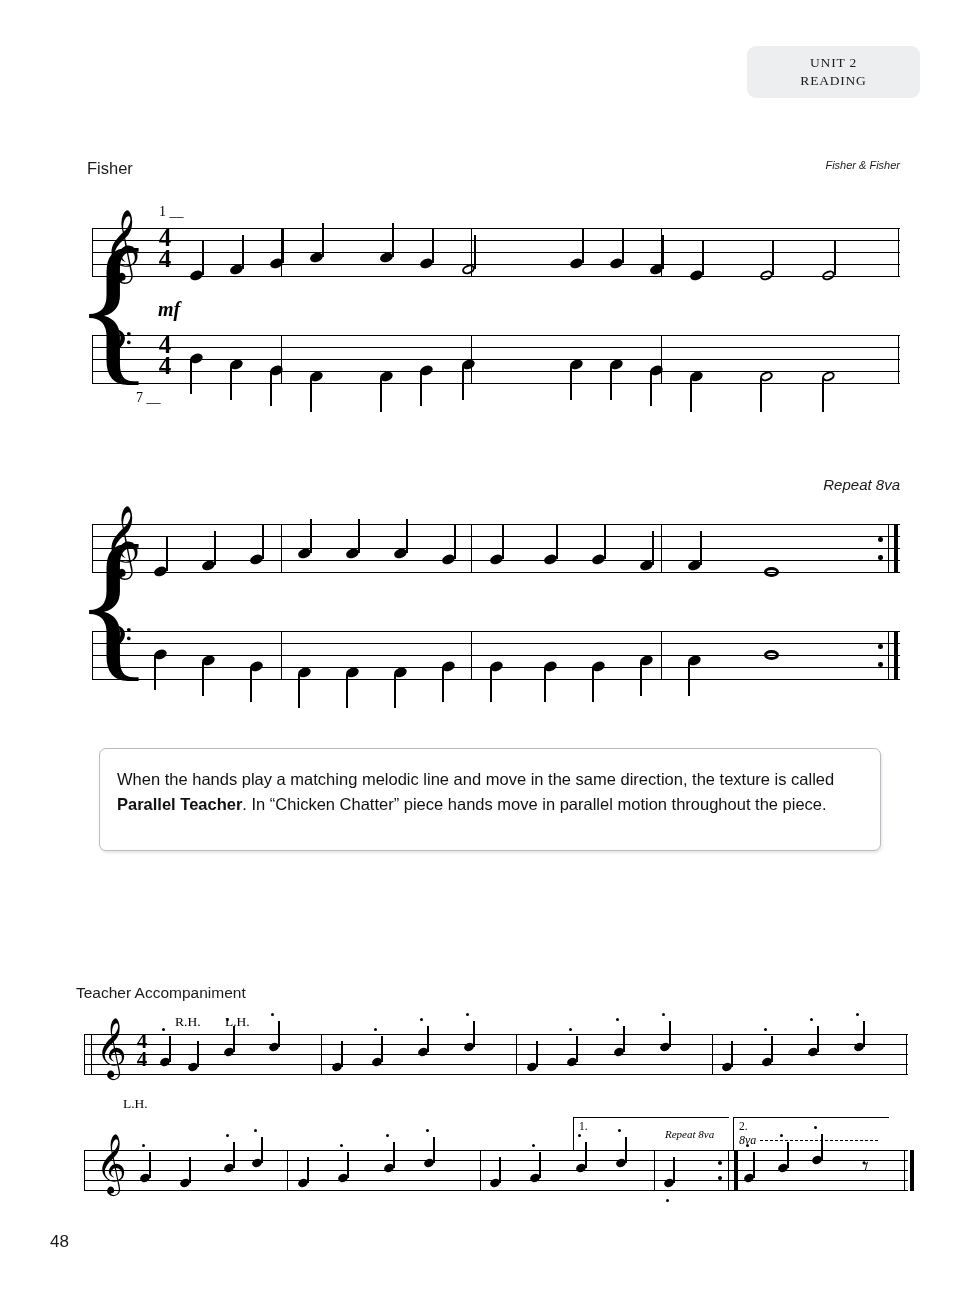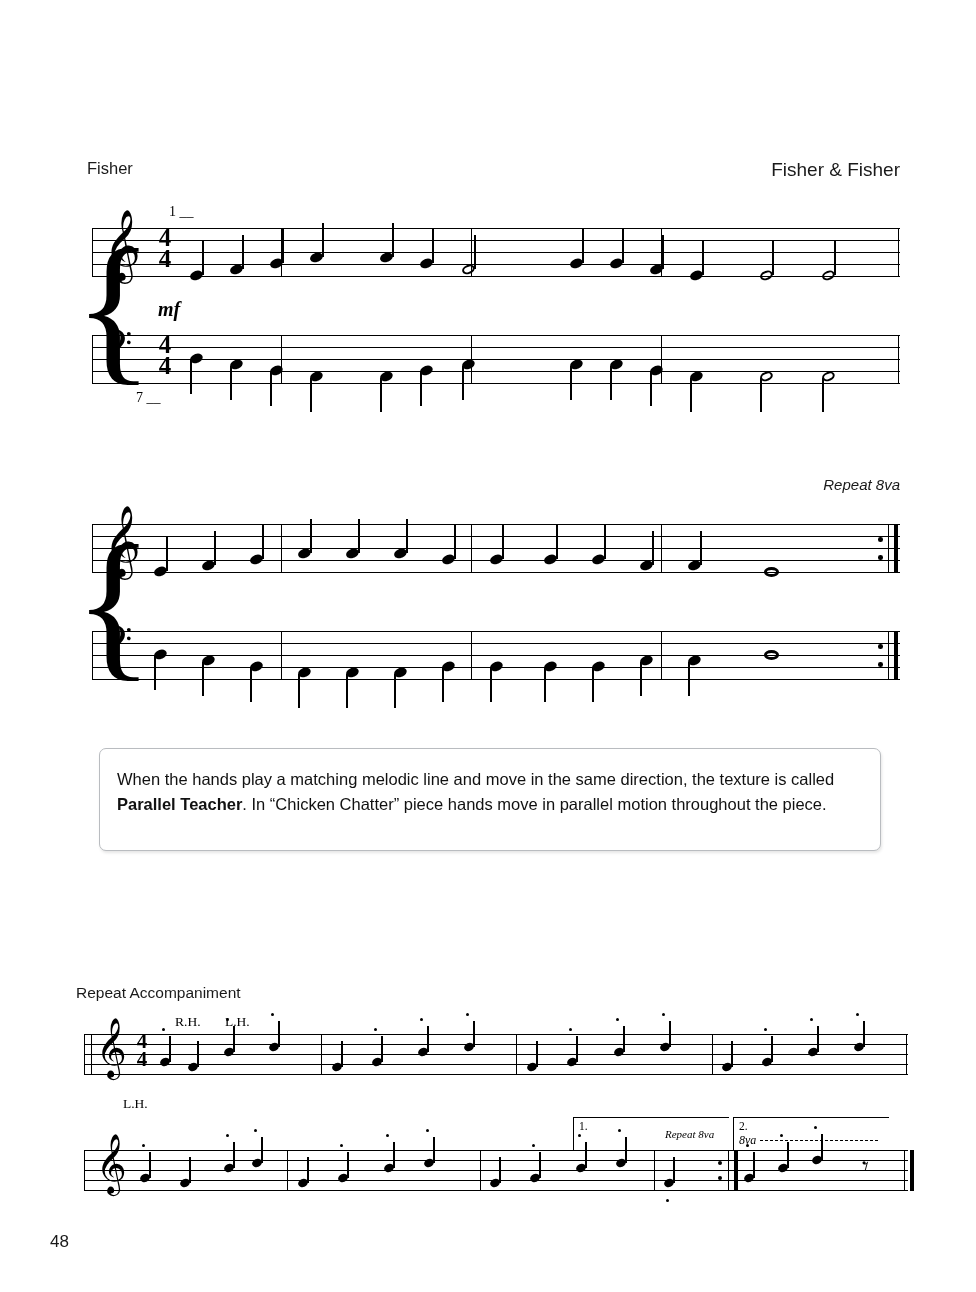--- a/index.html
+++ b/index.html
@@ -53,22 +53,23 @@
     position: absolute;
     left: 87px;
     top: 159px;
     font-size: 16.5px;
     color: #1a1a1a;
   }
   .composer {
     position: absolute;
     right: 76px;
     top: 159px;
-    font-size: 19px;
+    font-size: 11px;
     color: #1a1a1a;
+    font-style: italic;
   }
   .repeat-8va {
     position: absolute;
     right: 76px;
     top: 476px;
     font-size: 15px;
     font-style: italic;
     color: #1a1a1a;
   }
   .teacher-label {
@@ -237,27 +238,31 @@
     font-size: 26px;
     line-height: 1;
   }
 </style>
 </head>
 <body>
 
 <div class="page">
 
 
+  <div class="unit-badge">
+    <span>UNIT 2</span>
+    <span>READING</span>
+  </div>
 
   <div class="tempo">Fisher</div>
   <div class="composer">Fisher &amp; Fisher</div>
 
   <div class="sys" style="left:76px; top:210px; width:824px; height:180px;">
 
-    <div class="fing" style="left:83px; top:-6px;margin-left:10px;">1 __</div>
+    <div class="fing" style="left:83px; top:-6px;">1 __</div>
     <div class="fing" style="left:60px; top:180px;">7 __</div>
 
     <div class="brace" style="left:-2px; top:14px; font-size:166px;">{</div>
 
     <div style="position:absolute; left:16px; top:18px; width:808px; height:50px;">
       <div class="staff-line" style="top:0;   width:808px;"></div>
       <div class="staff-line" style="top:12px;width:808px;"></div>
       <div class="staff-line" style="top:24px;width:808px;"></div>
       <div class="staff-line" style="top:36px;width:808px;"></div>
       <div class="staff-line" style="top:48px;width:808px;"></div>
@@ -554,21 +559,21 @@
       <div class="note" style="left:672px; top:19px;">
         <div class="head whole"></div>
       </div>
     </div>
   </div>
 
   <div class="info-box">
     <p><span>When the hands play a matching melodic line and move in the same direction, the texture is called </span><b>Parallel Teacher</b><span>. In “Chicken Chatter” piece hands move in parallel motion throughout the piece.</span></p>
   </div>
 
-  <div class="teacher-label">Repeat Accompaniment</div>
+  <div class="teacher-label">Teacher Accompaniment</div>
 
   <div class="sys" style="left:78px; top:1034px; width:830px; height:60px;">
     <div class="hand-label" style="left:97px; top:-20px;">R.H.</div>
     <div class="hand-label" style="left:147px; top:-20px;">L.H.</div>
     <div class="hand-label" style="left:45px; top:62px;">L.H.</div>
 
     <div style="position:absolute; left:6px; top:0; width:824px; height:40px;">
       <div class="staff-line" style="top:0;   width:824px;"></div>
       <div class="staff-line" style="top:10px;width:824px;"></div>
       <div class="staff-line" style="top:20px;width:824px;"></div>

